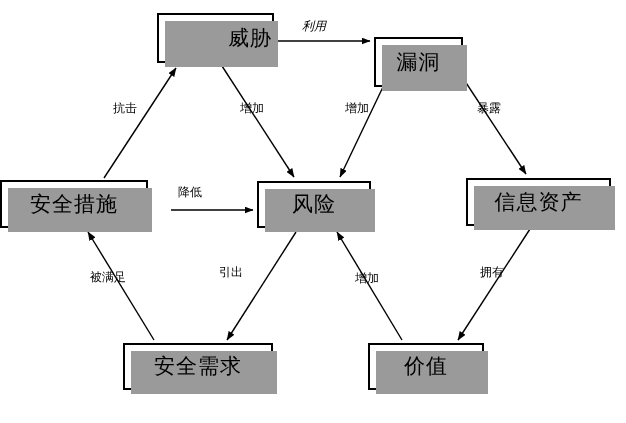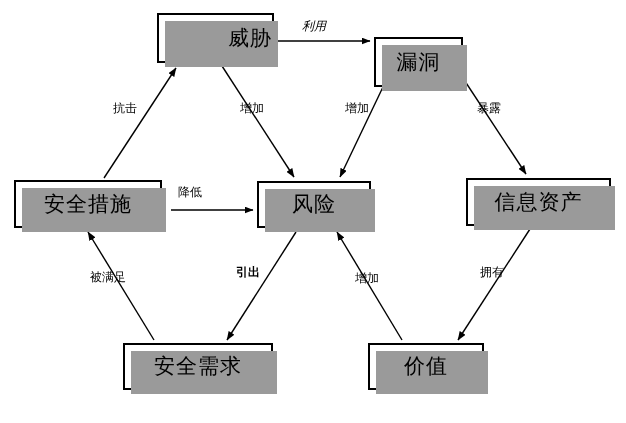--- a/index.html
+++ b/index.html
@@ -88,21 +88,21 @@
       </g>
   </svg>
 
   <div id="node-layer">
       <div class="node-box" style="left: 157px; top: 13px; width: 117px; height: 50px; justify-content: flex-end;">
         <span class="node-label">威胁</span>
       </div>
       <div class="node-box" style="left: 374px; top: 13px; width: 89px; height: 50px; margin-top: 24px;">
         <span class="node-label">漏洞</span>
       </div>
-      <div class="node-box" style="left: 14px; top: 180px; width: 148px; height: 48px;">
+      <div class="node-box" style="left: 0; top: 180px; width: 148px; height: 48px;">
         <span class="node-label">安全措施</span>
       </div>
       <div class="node-box" style="left: 257px; top: 181px; width: 114px; height: 47px;">
         <span class="node-label">风险</span>
       </div>
       <div class="node-box" style="left: 466px; top: 178px; width: 145px; height: 48px;">
         <span class="node-label">信息资产</span>
       </div>
       <div class="node-box" style="left: 123px; top: 343px; width: 150px; height: 47px;">
         <span class="node-label">安全需求</span>
@@ -112,18 +112,18 @@
       </div>
     </div>
   <div id="edge-label-layer">
       <div class="edge-label" style="left: 302px; top: 20px; font-style: italic;">利用</div>
       <div class="edge-label" style="left: 113px; top: 102px;">抗击</div>
       <div class="edge-label" style="left: 240px; top: 102px;">增加</div>
       <div class="edge-label" style="left: 345px; top: 102px;">增加</div>
       <div class="edge-label" style="left: 477px; top: 102px;">暴露</div>
       <div class="edge-label" style="left: 178px; top: 186px;">降低</div>
       <div class="edge-label" style="left: 90px; top: 271px;">被满足</div>
-      <div class="edge-label" style="left: 236px; top: 266px; font-weight: bold;">引出</div>
+      <div class="edge-label" style="left: 219px; top: 266px;">引出</div>
       <div class="edge-label" style="left: 355px; top: 272px;">增加</div>
       <div class="edge-label" style="left: 480px; top: 266px;">拥有</div>
     </div>
 
 </div>
 
 </body></html>

